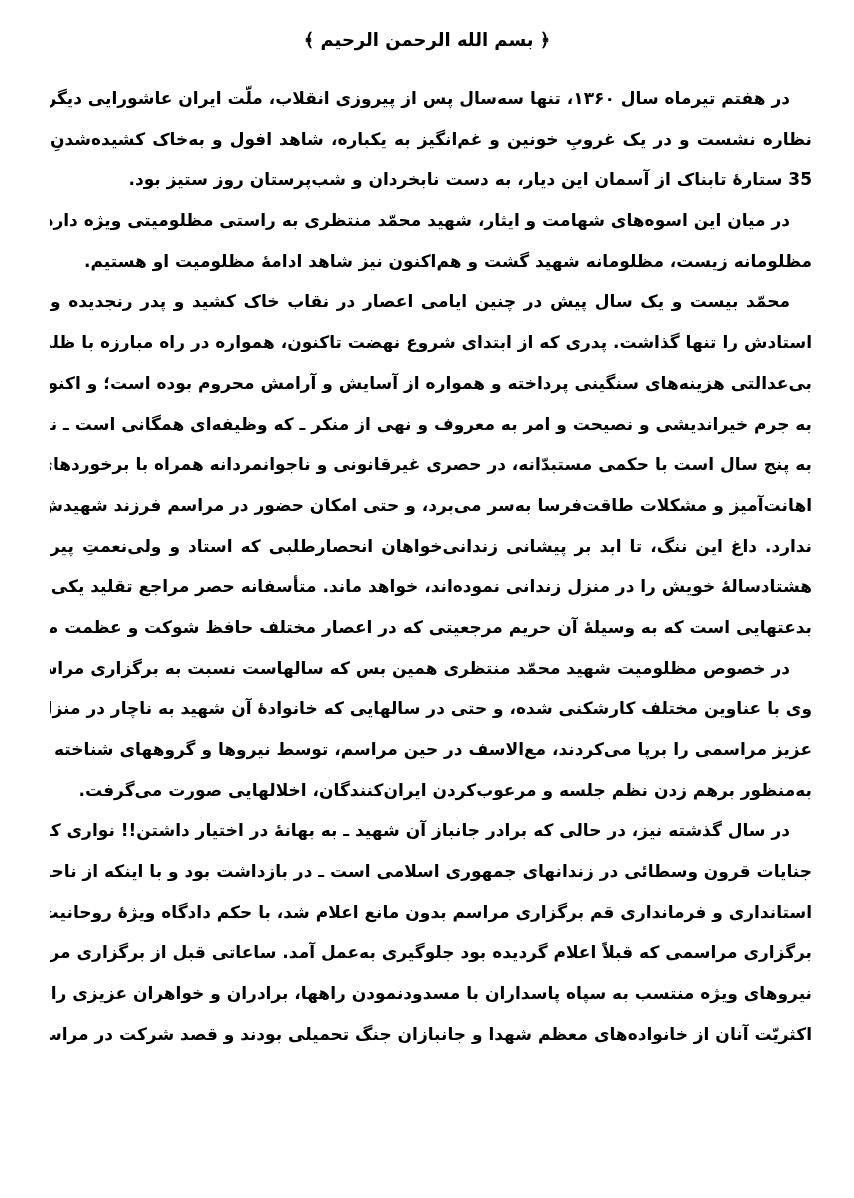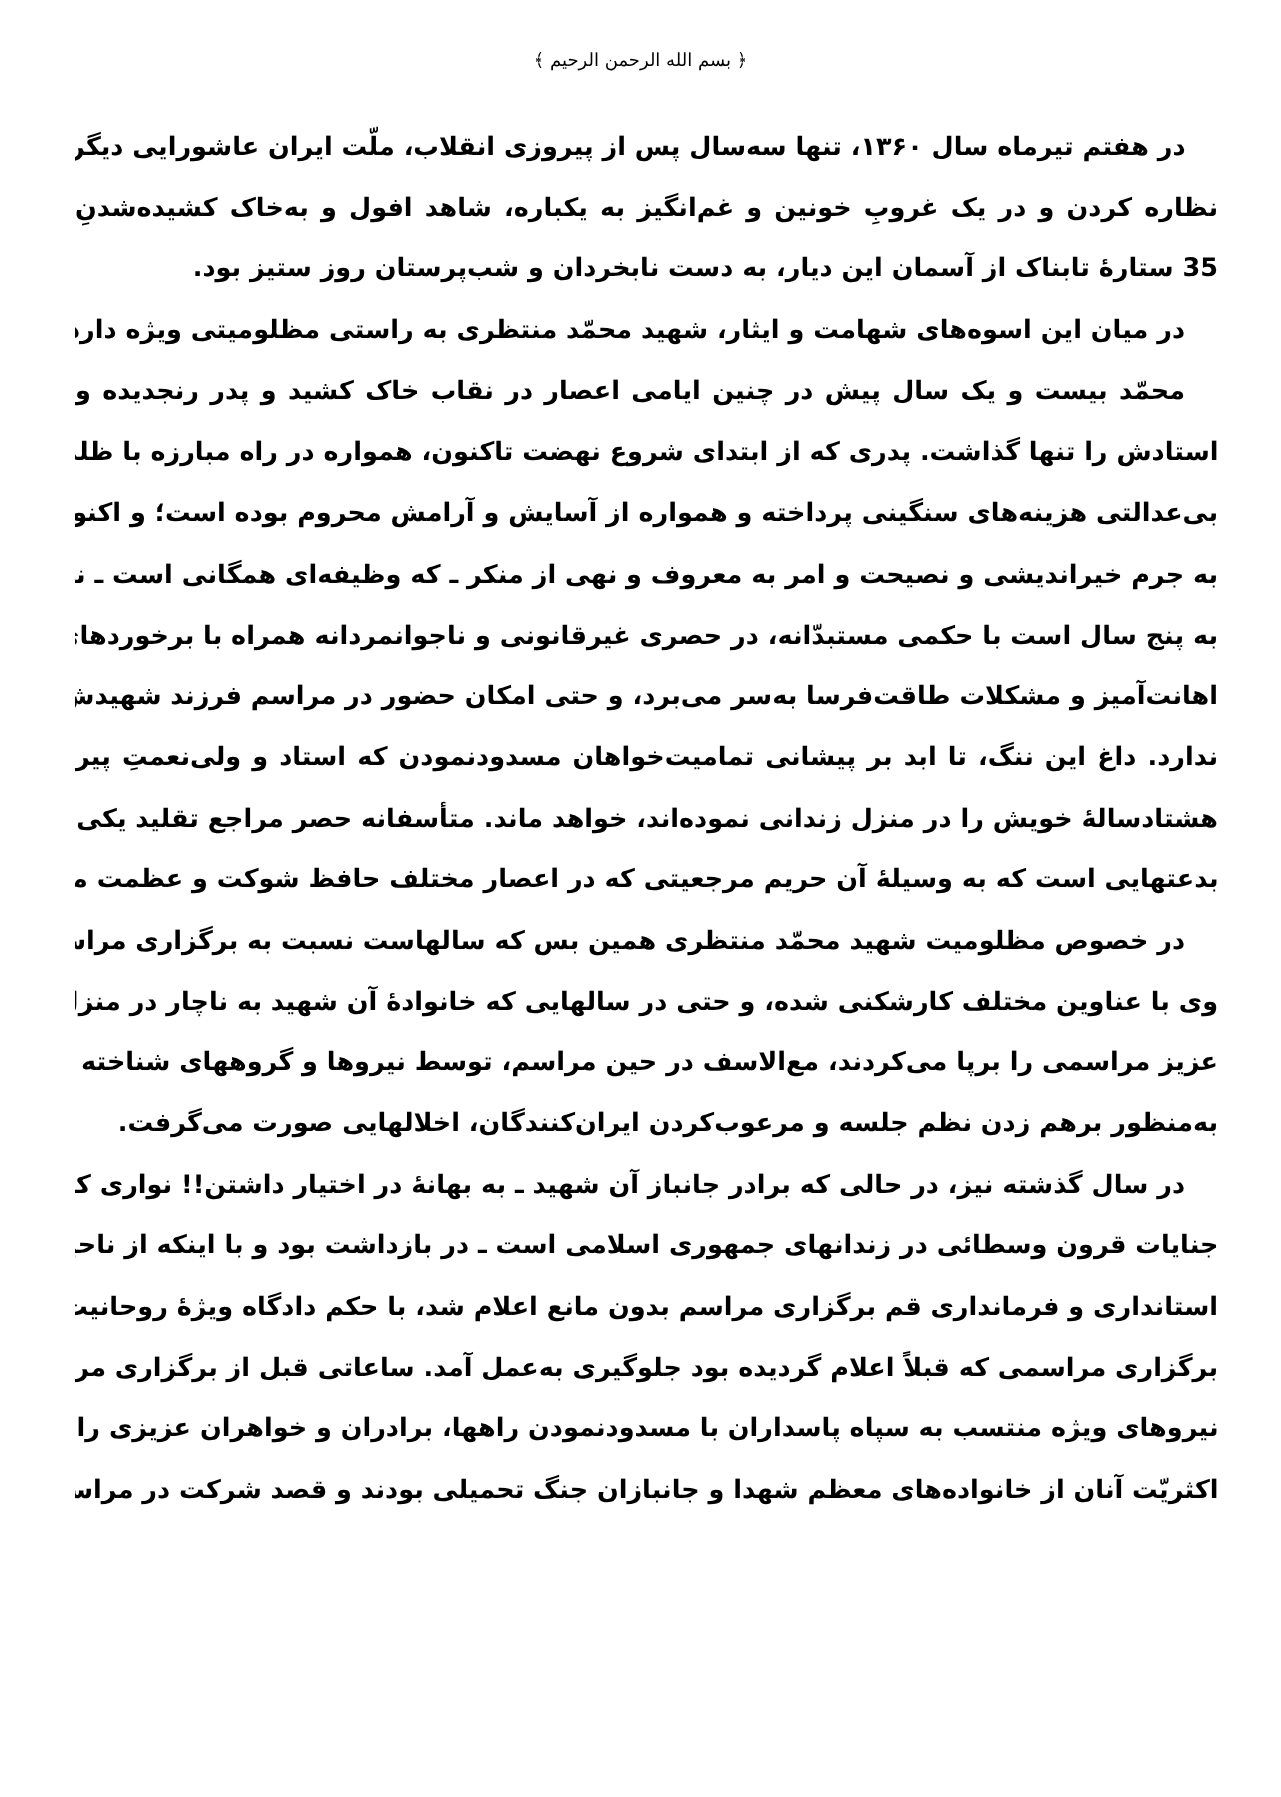--- a/index.html
+++ b/index.html
@@ -23,22 +23,22 @@
       height: 1198px;
       background: #ffffff;
     }
     .heading {
       position: absolute;
       top: 26px;
       left: 0;
       width: 854px;
       text-align: center;
       direction: rtl;
-      font-size: 12px;
-      font-weight: normal;
+      font-size: 18px;
+      font-weight: bold;
       line-height: 28px;
     }
     .body-text {
       position: absolute;
       left: 50px;
       top: 78px;
       width: 762px;
       direction: rtl;
     }
     .line {
@@ -63,36 +63,37 @@
 </head>
 <body>
 
 <div class="page">
   <div class="heading">﴿ بسم الله الرحمن الرحیم ﴾</div>
 
   <div class="body-text">
 
     <div>
       <span class="line indent">در هفتم تیرماه سال ۱۳۶۰، تنها سه‌سال پس از پیروزی انقلاب، ملّت ایران عاشورایی دیگر را به</span>
-      <span class="line">نظاره کردن و در یک غروبِ خونین و غم‌انگیز به یکباره، شاهد افول و به‌خاک کشیده‌شدنِ</span>
+      <span class="line">نظاره نشست و در یک غروبِ خونین و غم‌انگیز به یکباره، شاهد افول و به‌خاک کشیده‌شدنِ</span>
       <span class="line last">35 ستارهٔ تابناک از آسمان این دیار، به دست نابخردان و شب‌پرستان روز ستیز بود.</span>
     </div>
 
     <div>
       <span class="line indent">در میان این اسوه‌های شهامت و ایثار، شهید محمّد منتظری به راستی مظلومیتی ویژه دارد. او</span>
+      <span class="line last">مظلومانه زیست، مظلومانه شهید گشت و هم‌اکنون نیز شاهد ادامهٔ مظلومیت او هستیم.</span>
     </div>
 
     <div>
       <span class="line indent">محمّد بیست و یک سال پیش در چنین ایامی اعصار در نقاب خاک کشید و پدر رنجدیده و</span>
       <span class="line">استادش را تنها گذاشت. پدری که از ابتدای شروع نهضت تاکنون، همواره در راه مبارزه با ظلم و</span>
       <span class="line">بی‌عدالتی هزینه‌های سنگینی پرداخته و همواره از آسایش و آرامش محروم بوده است؛ و اکنون نیز</span>
       <span class="line">به جرم خیراندیشی و نصیحت و امر به معروف و نهی از منکر ـ که وظیفه‌ای همگانی است ـ نزدیک</span>
       <span class="line">به پنج سال است با حکمی مستبدّانه، در حصری غیرقانونی و ناجوانمردانه همراه با برخوردهای</span>
       <span class="line">اهانت‌آمیز و مشکلات طاقت‌فرسا به‌سر می‌برد، و حتی امکان حضور در مراسم فرزند شهیدش را</span>
-      <span class="line">ندارد. داغ این ننگ، تا ابد بر پیشانی تمامیت‌خواهان مسدودنمودن که استاد و ولی‌نعمتِ پیر</span>
+      <span class="line">ندارد. داغ این ننگ، تا ابد بر پیشانی زندانی‌خواهان انحصارطلبی که استاد و ولی‌نعمتِ پیر</span>
       <span class="line">هشتادسالهٔ خویش را در منزل زندانی نموده‌اند، خواهد ماند. متأسفانه حصر مراجع تقلید یکی از</span>
       <span class="line">بدعتهایی است که به وسیلهٔ آن حریم مرجعیتی که در اعصار مختلف حافظ شوکت و عظمت مذهب</span>
     </div>
 
     <div>
       <span class="line indent">در خصوص مظلومیت شهید محمّد منتظری همین بس که سالهاست نسبت به برگزاری مراسم</span>
       <span class="line">وی با عناوین مختلف کارشکنی شده، و حتی در سالهایی که خانوادهٔ آن شهید به ناچار در منزل آن</span>
       <span class="line">عزیز مراسمی را برپا می‌کردند، مع‌الاسف در حین مراسم، توسط نیروها و گروههای شناخته شده</span>
       <span class="line last">به‌منظور برهم زدن نظم جلسه و مرعوب‌کردن ایران‌کنندگان، اخلالهایی صورت می‌گرفت.</span>
     </div>

